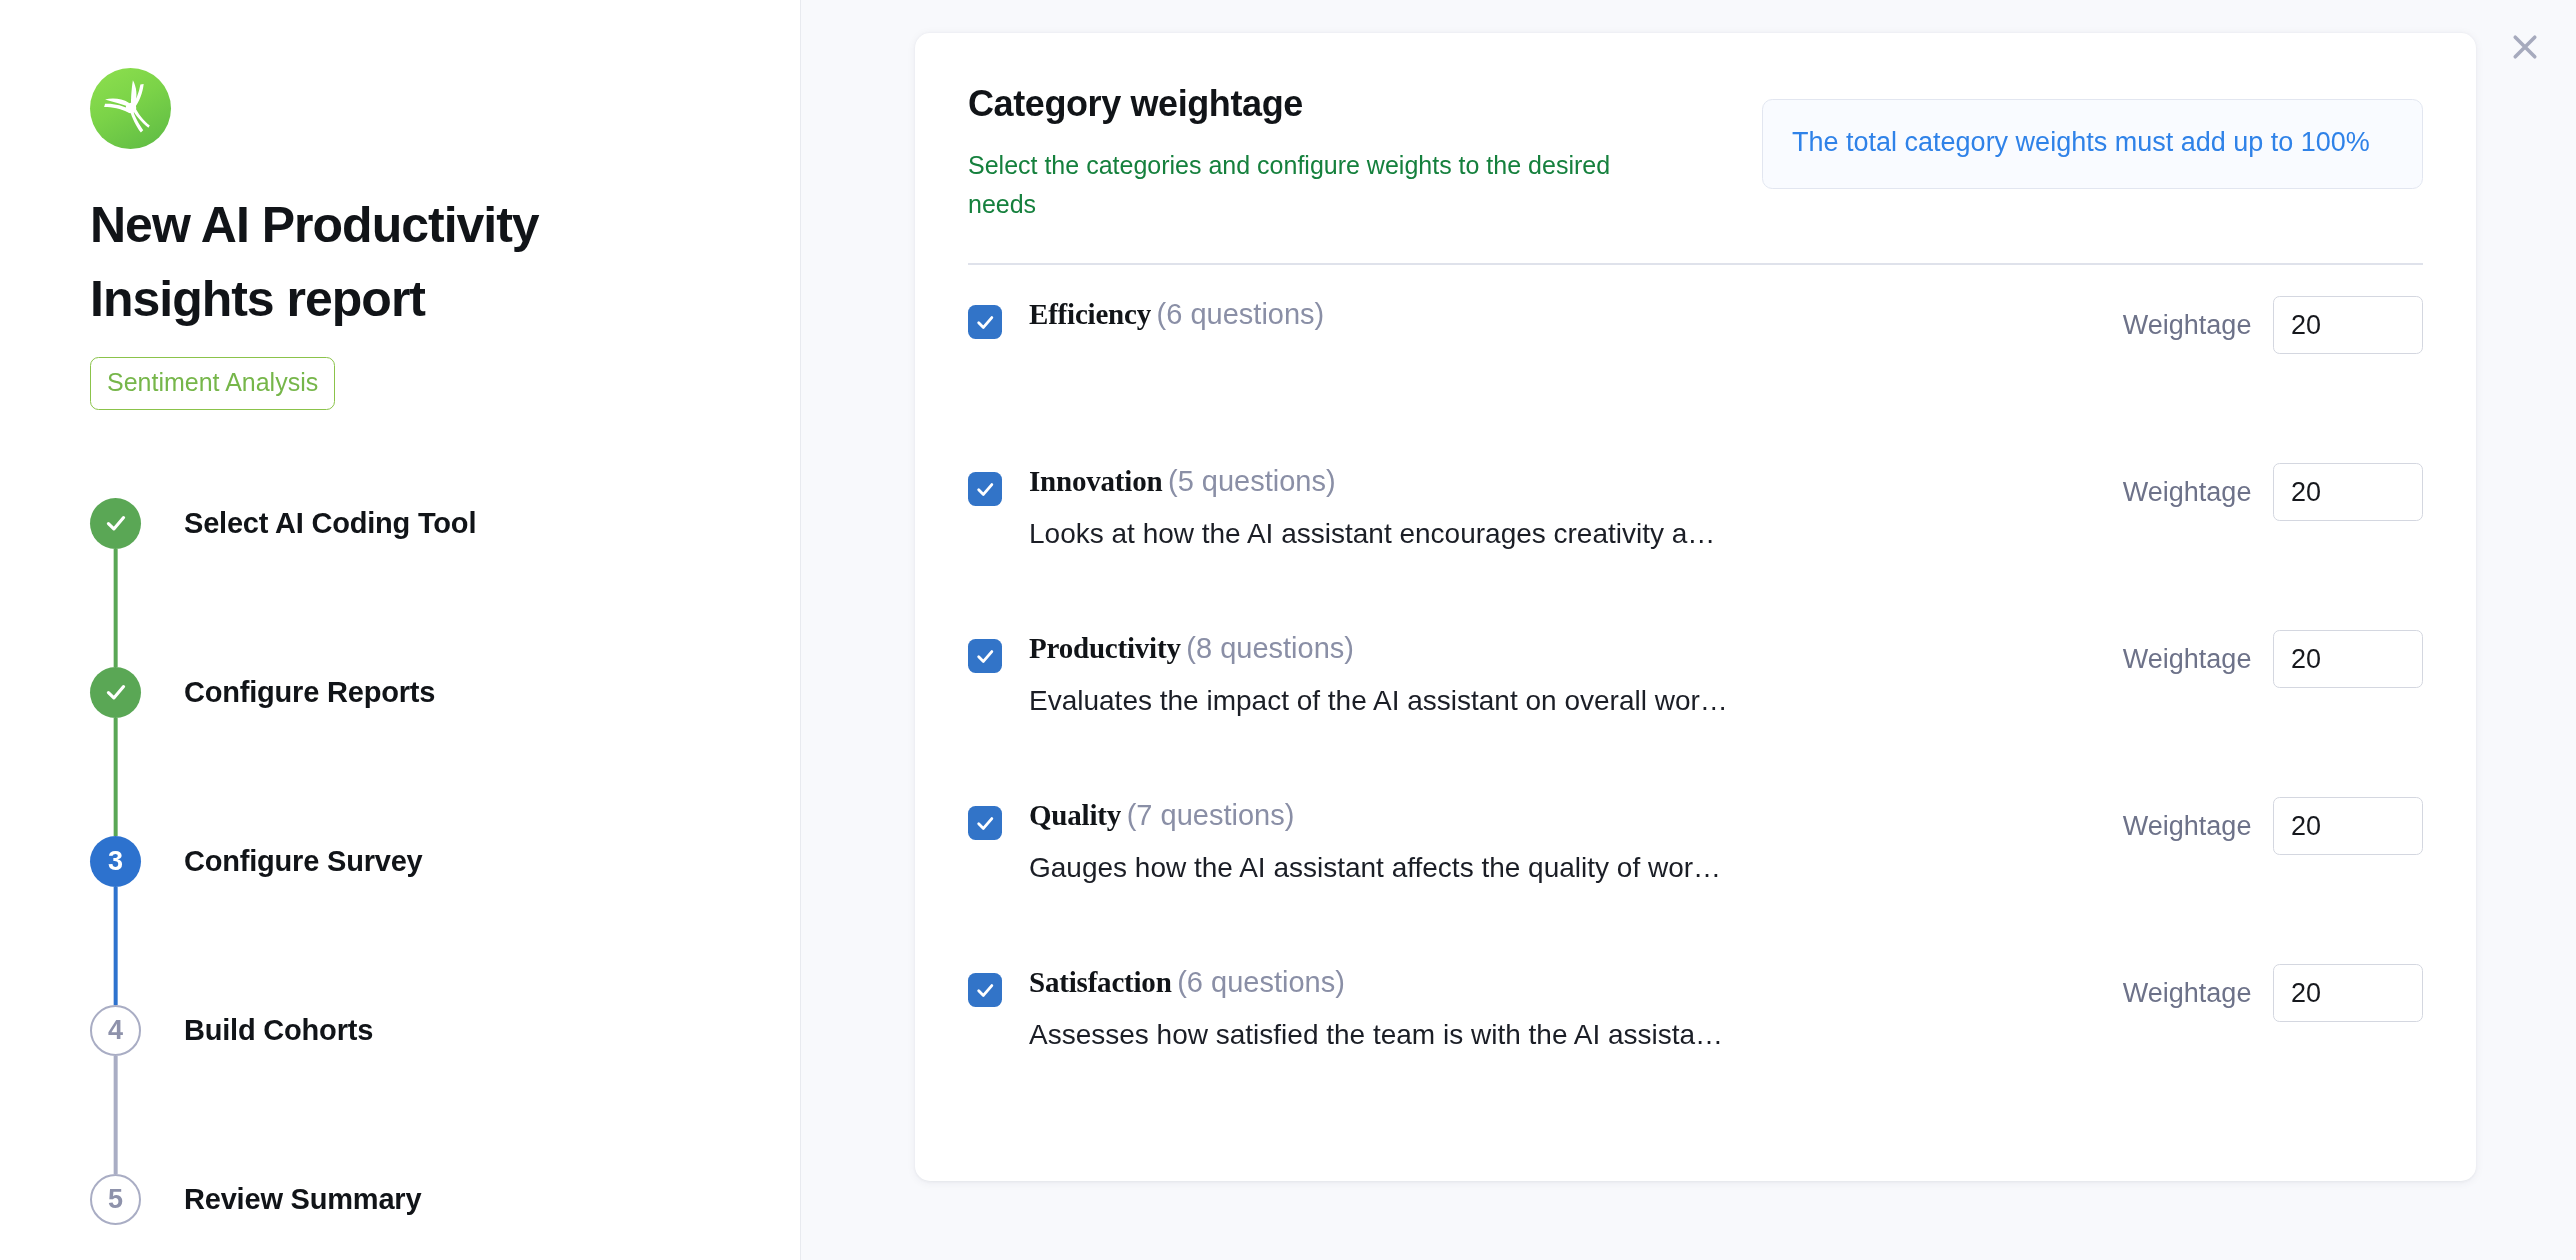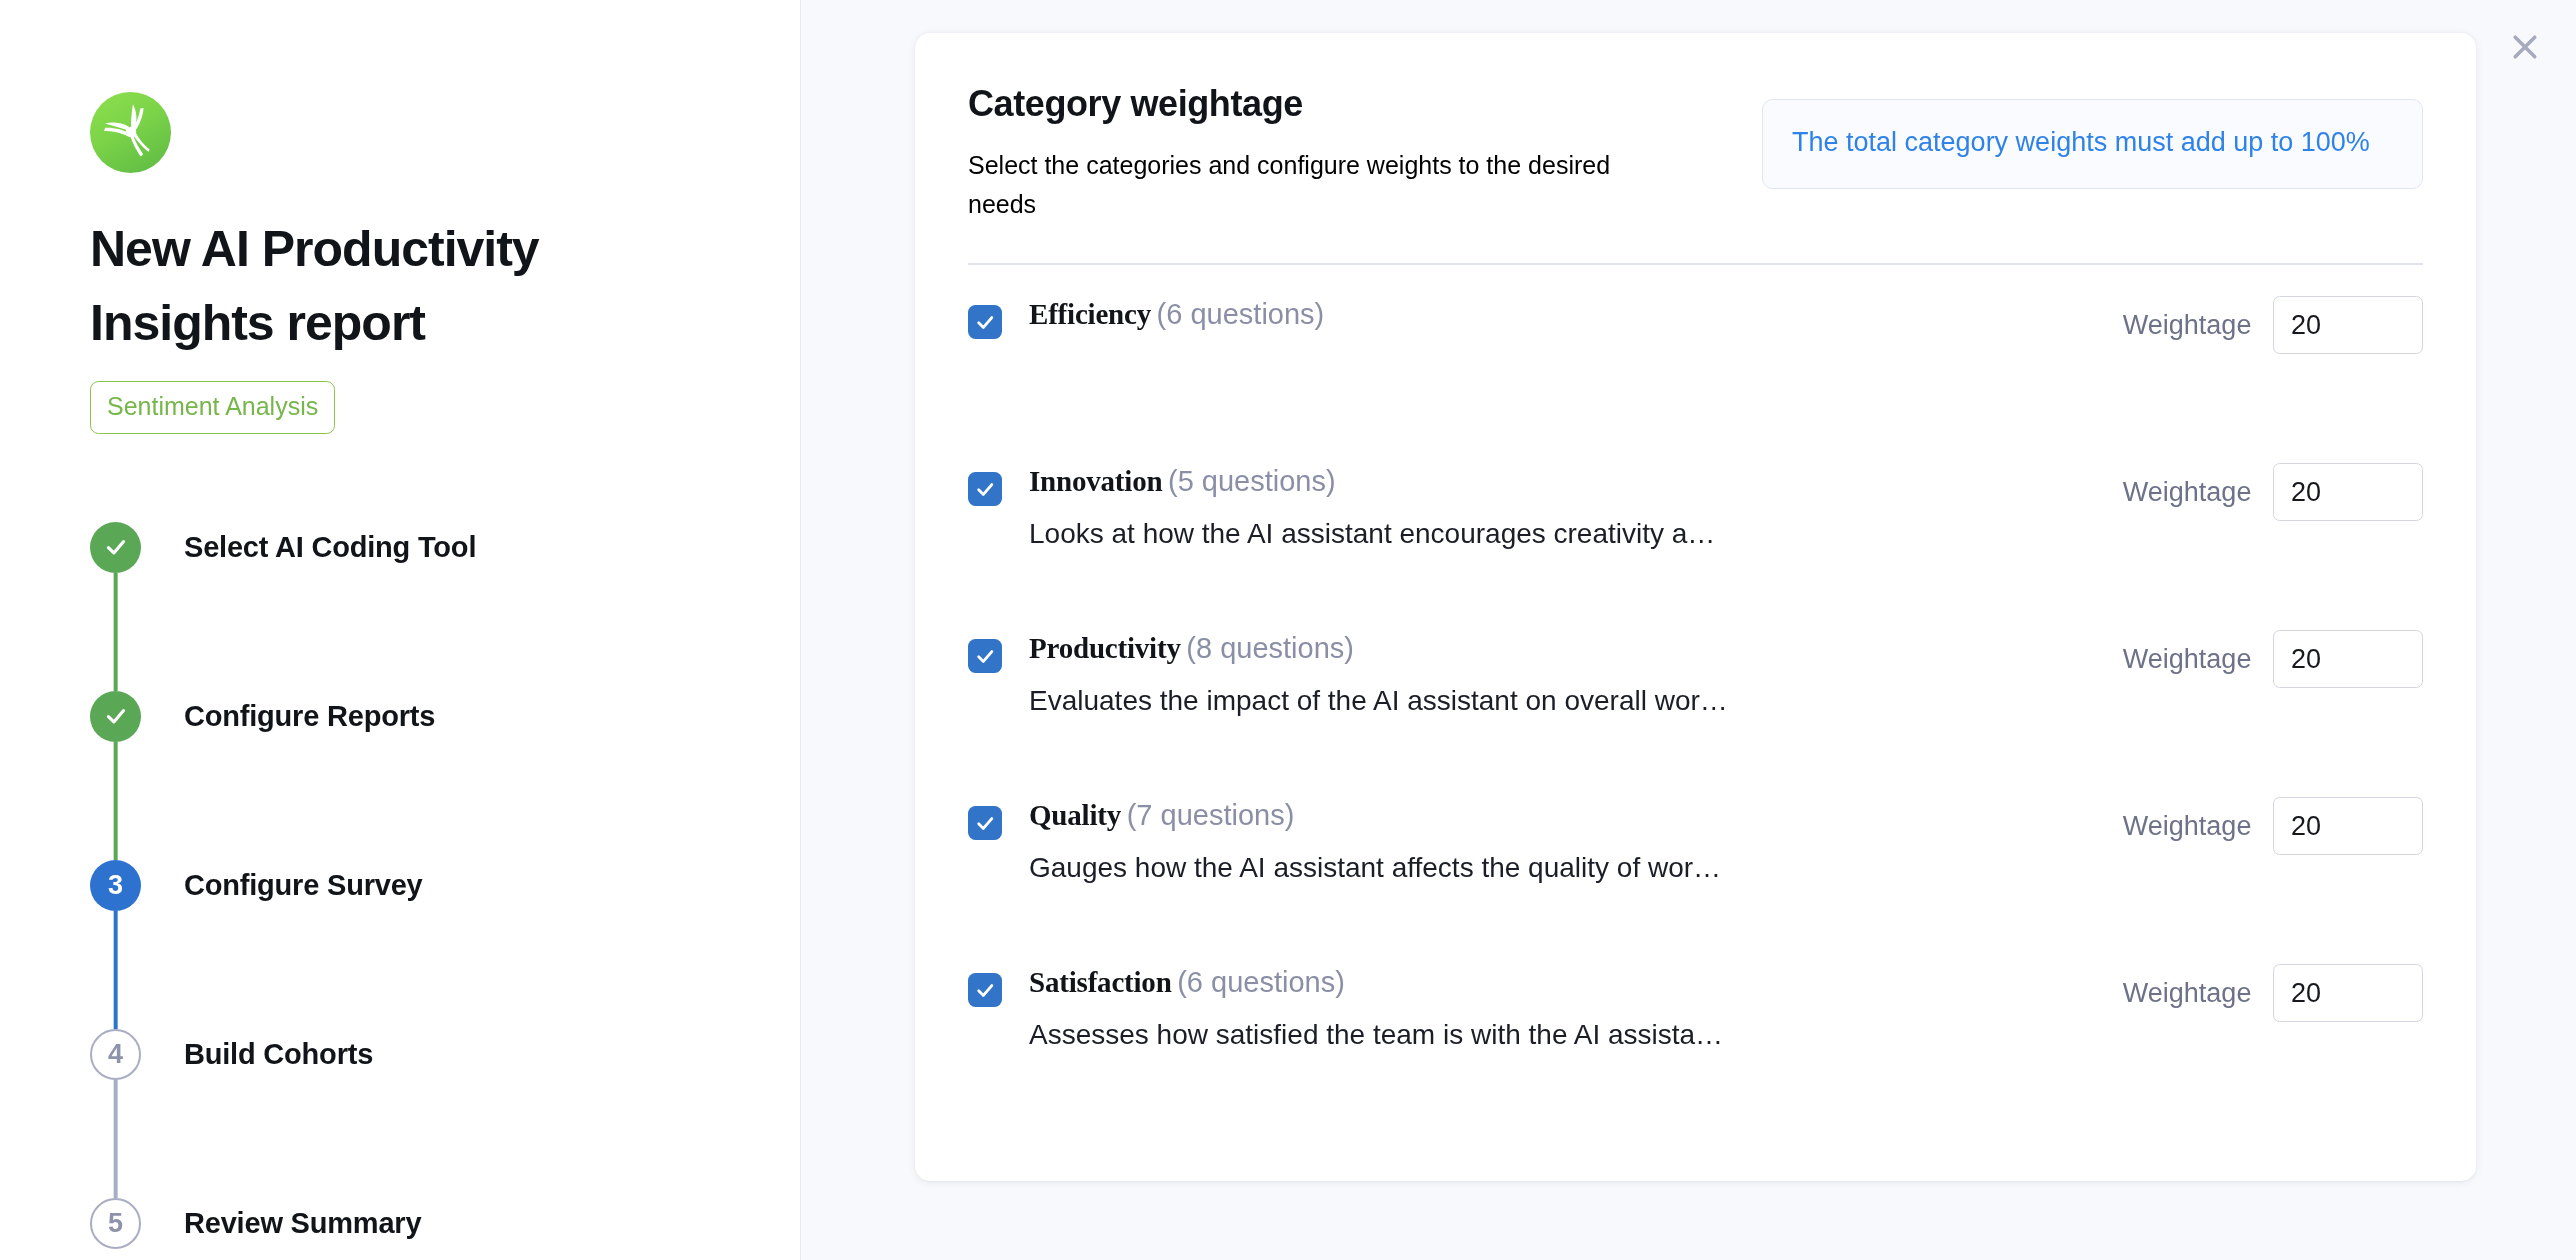--- a/index.html
+++ b/index.html
@@ -24,21 +24,21 @@
   }
 
   
   .sidebar {
     position: relative;
     width: 801px;
     height: 1261px;
     background: #ffffff;
     border-right: 1.9px solid #e8eaef;
     flex: 0 0 801px;
-    padding: 92px 0 0 90px;
+    padding: 68px 0 0 90px;
   }
 
   .logo {
     width: 81px;
     height: 81px;
     border-radius: 50%;
     background: linear-gradient(150deg, #8ee04e 0%, #7bd348 45%, #5cb944 100%);
     position: relative;
     overflow: hidden;
   }
@@ -184,21 +184,21 @@
     font-size: 36px;
     font-weight: 700;
     color: #111418;
     letter-spacing: -0.4px;
     line-height: 1.2;
   }
   .card-sub {
     margin-top: 20.7px;
     font-size: 25px;
     line-height: 39px;
-    color: #000000;
+    color: #15803d;
     max-width: 658px;
   }
 
   .notice {
     flex: 0 0 auto;
     width: 661px;
     margin-top: 20.7px;
     background: #f9fbff;
     border: 1.9px solid #e2e6f0;
     border-radius: 10.3px;

